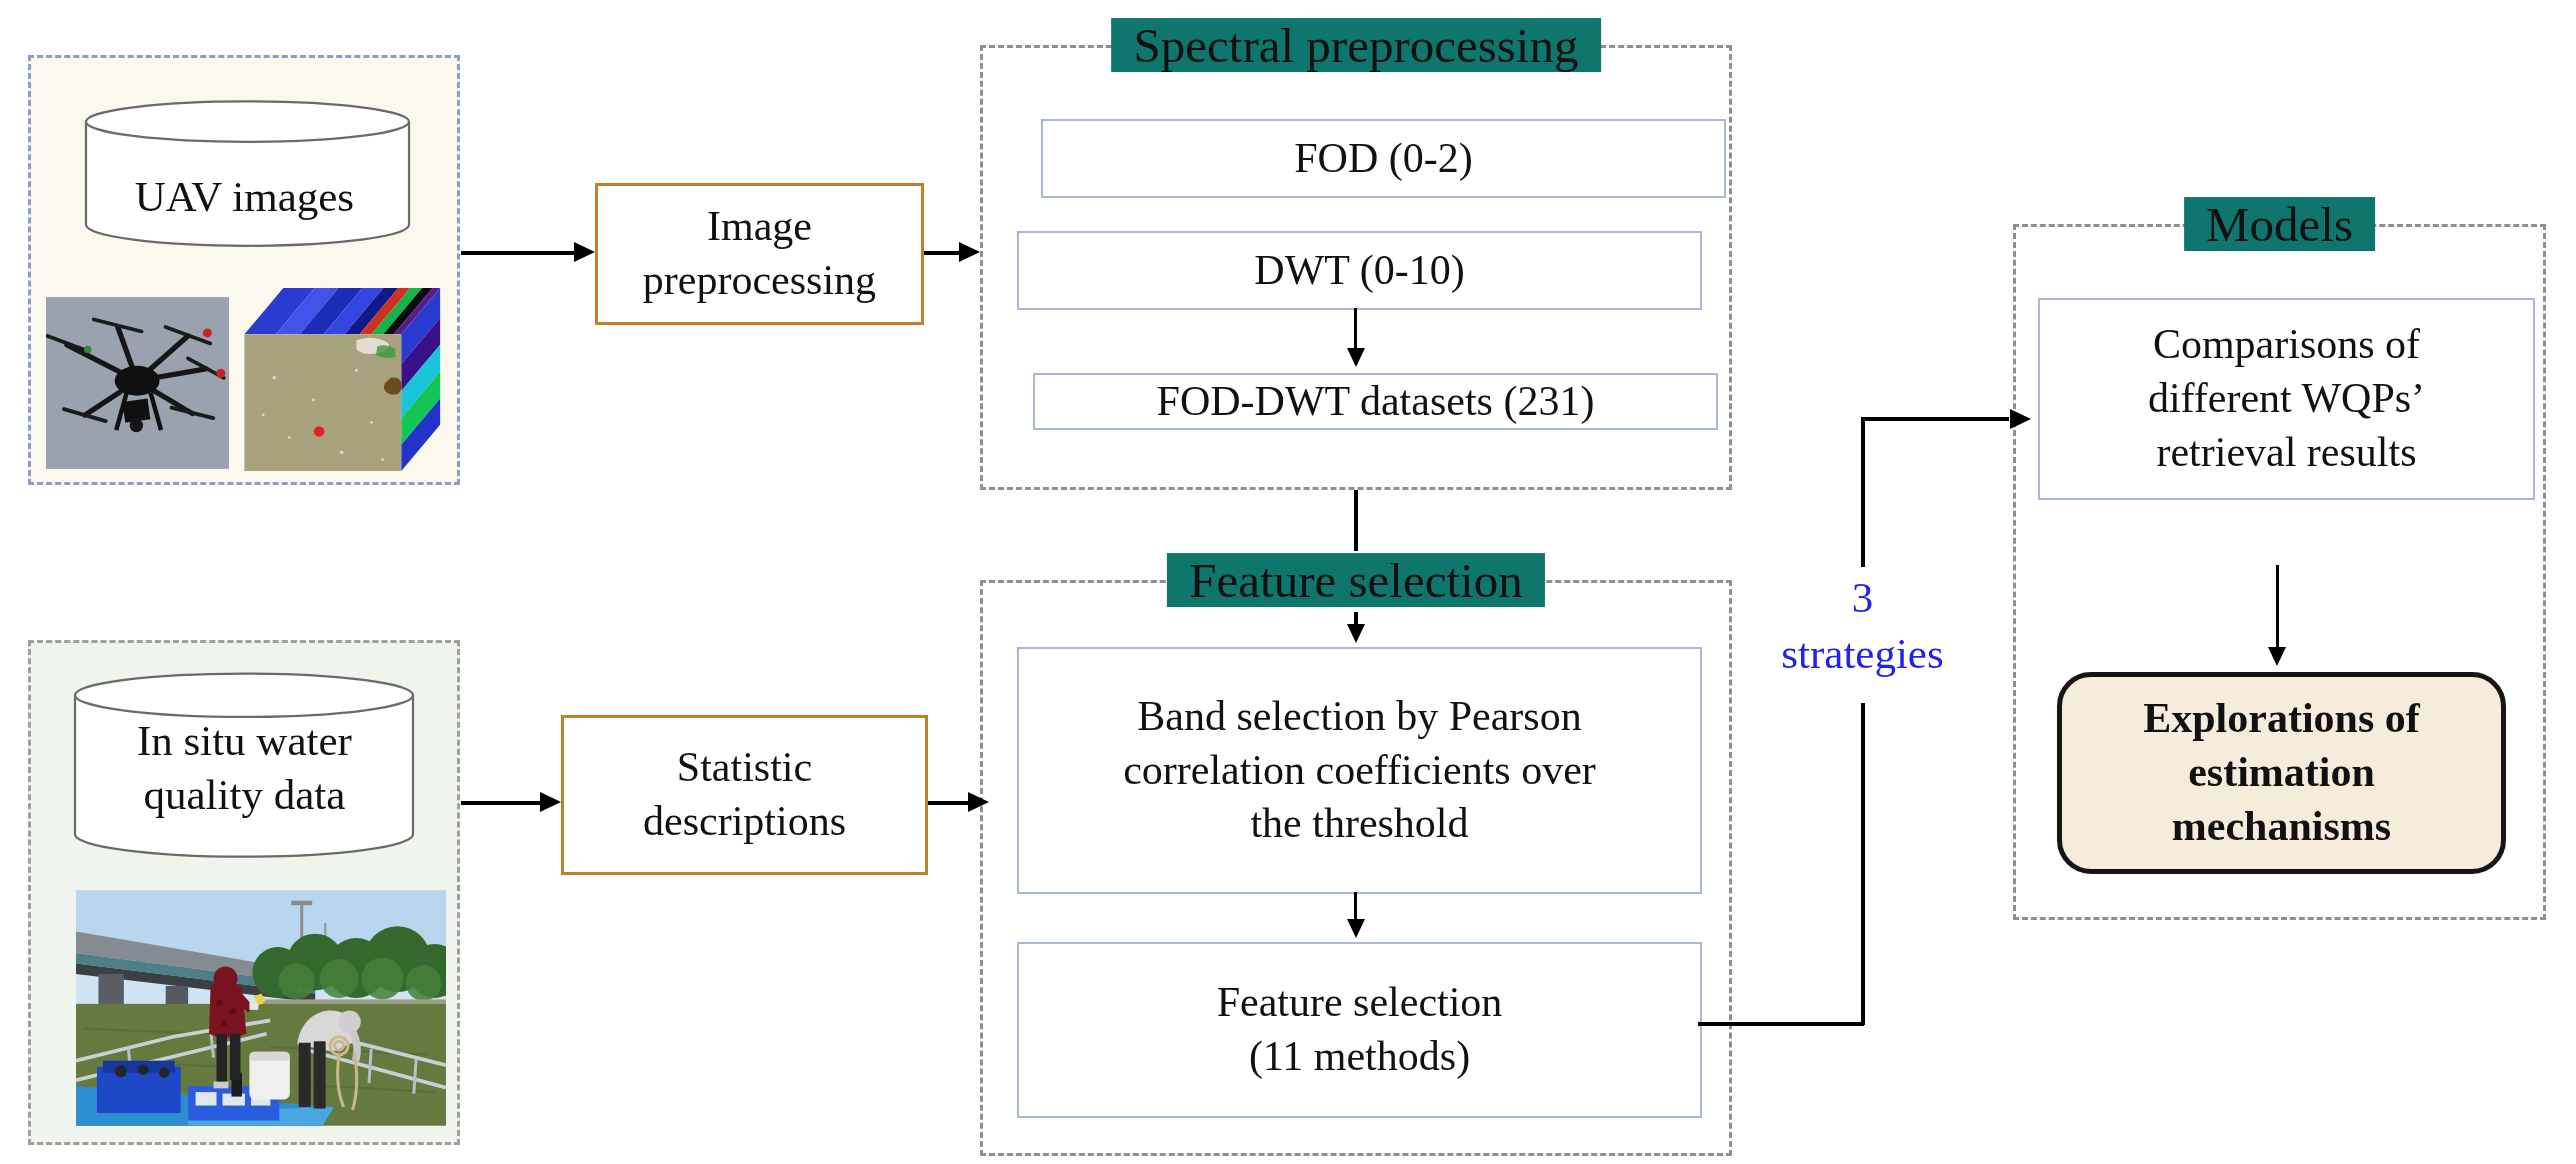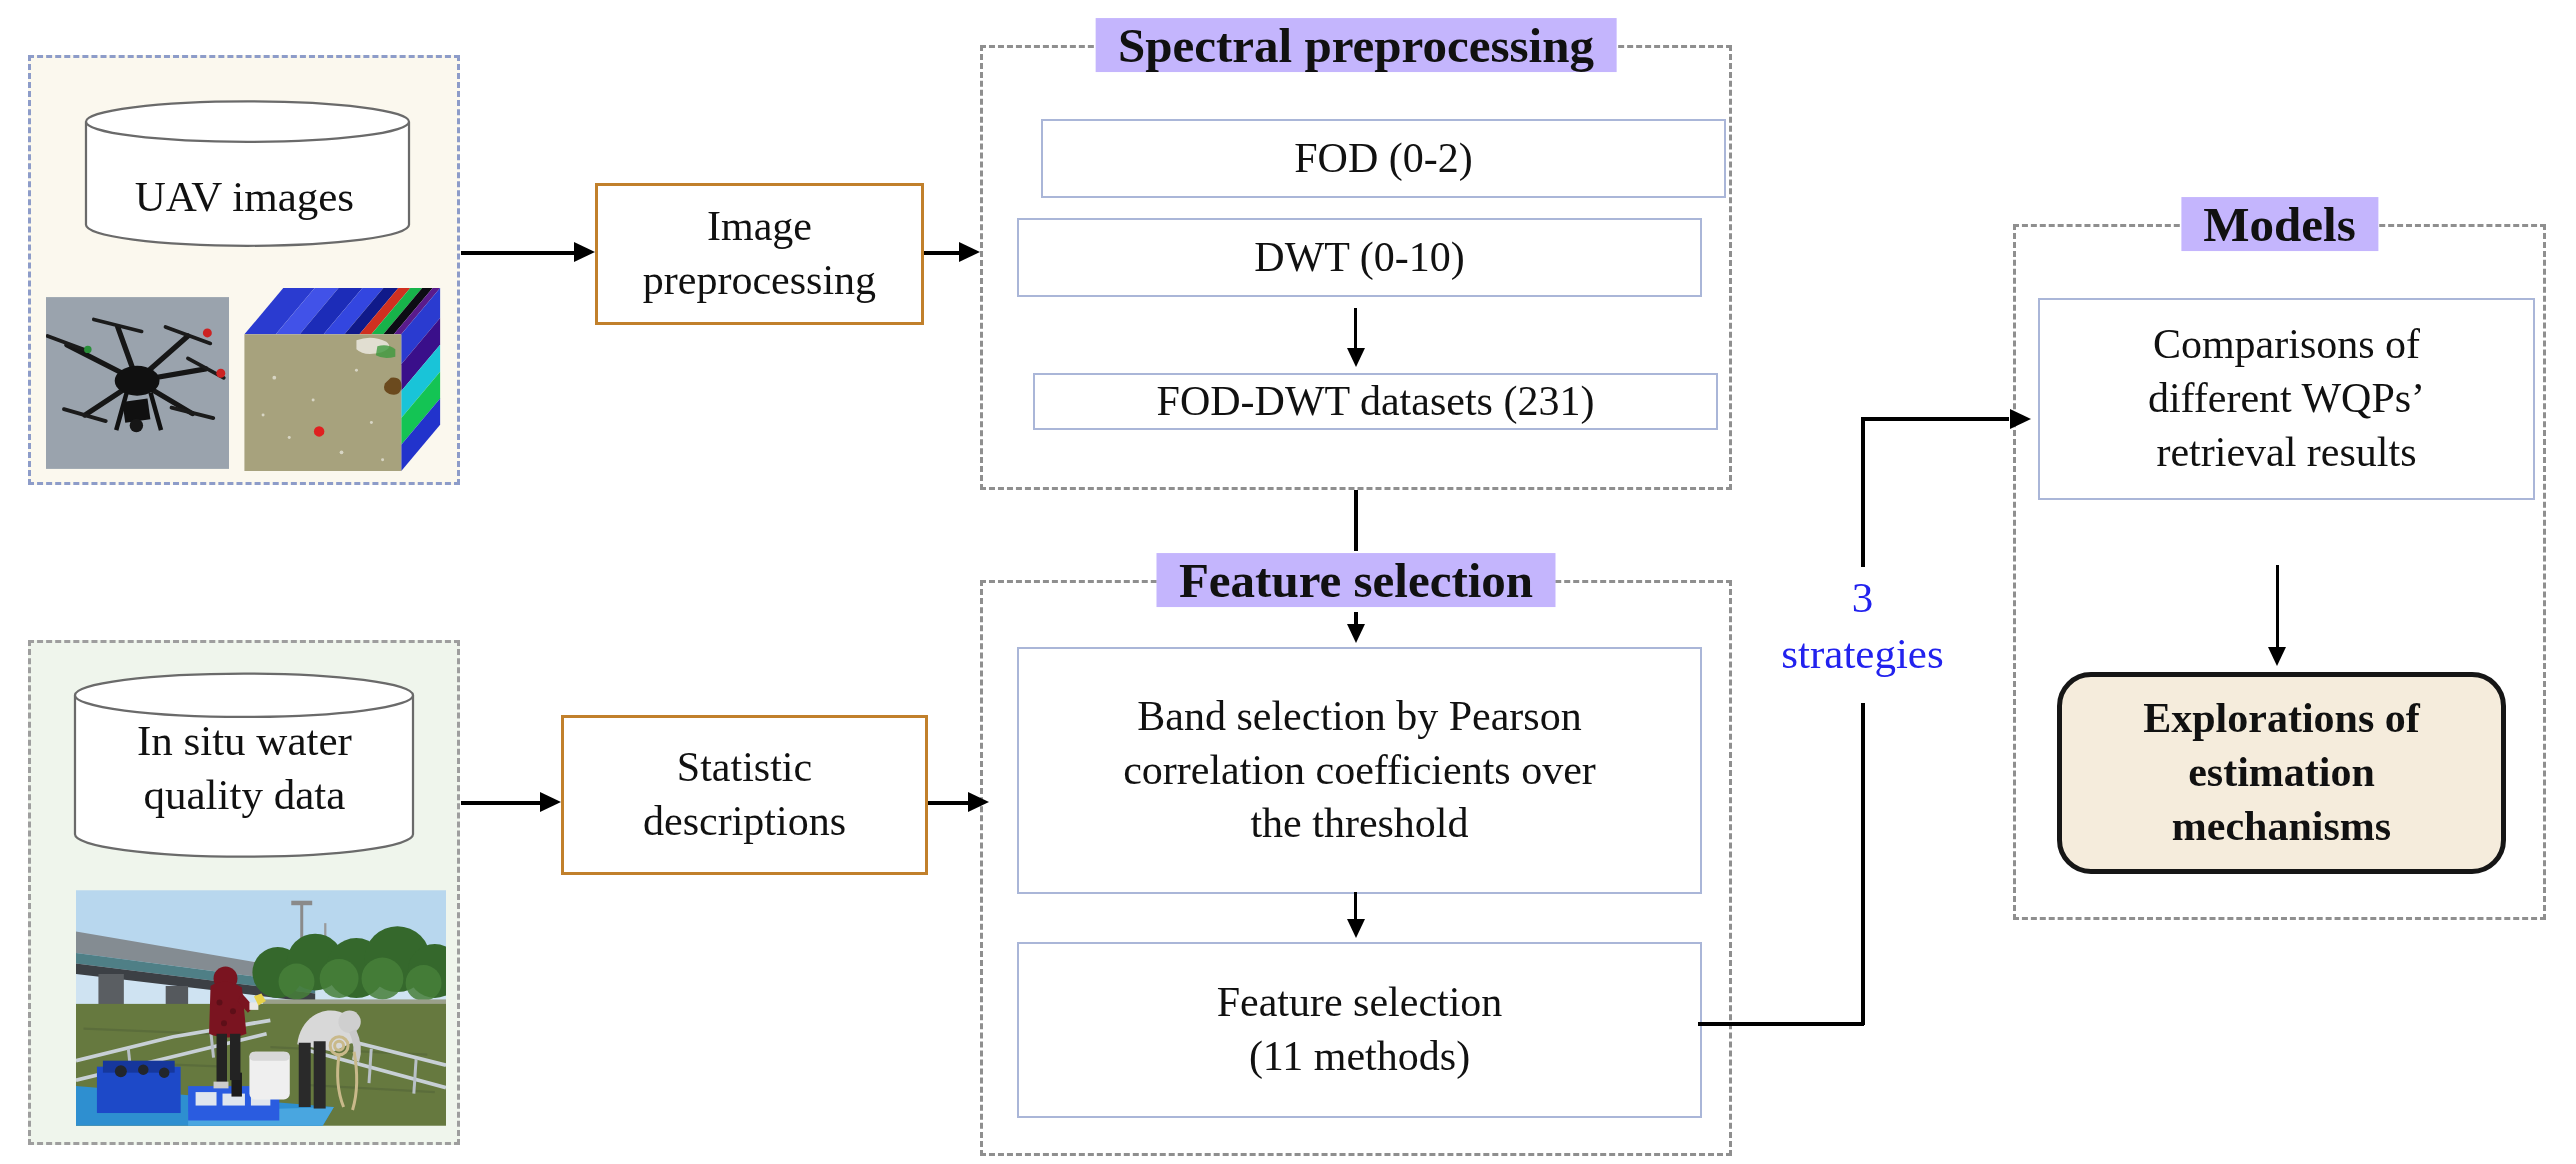--- a/index.html
+++ b/index.html
@@ -7,21 +7,21 @@
   #stage{
     position:relative; width:2576px; height:1164px; background:#ffffff;
     font-family:"Liberation Serif","DejaVu Serif",serif; color:#111;
     overflow:hidden;
   }
   .abs{position:absolute;}
   
   .group{position:absolute; border:3px dashed #8f8f8f; background:#ffffff; box-sizing:border-box;}
   .group-title{
     position:absolute; top:0; left:50%; transform:translate(-50%,-55%);
-    background:#c4b5fd; padding:1.5px 22.4px; font-weight:bold; font-size:49px;
+    background:#0f766e; padding:1.5px 22.4px; font-weight:normal; font-size:49px;
     white-space:nowrap; line-height:1.05;
   }
   
   .ibox{
     position:absolute; border:2.2px solid #aab6d8; background:#ffffff; box-sizing:border-box;
     display:flex; align-items:center; justify-content:center; text-align:center;
     font-size:42px; line-height:1.28; padding:0 15px;
   }
   
   .obox{
@@ -239,21 +239,21 @@
   </div>
 
   <div class="obox ml" style="left:595px; top:183px; width:329px; height:142px;">Image
 preprocessing</div>
   <div class="obox ml" style="left:561px; top:715px; width:367px; height:160px;">Statistic
 descriptions</div>
 
   <div class="group" style="left:980px; top:45px; width:752px; height:445px;">
     <div class="group-title">Spectral preprocessing</div>
     <div class="ibox" style="left:34px; top:71px; width:685px; height:79px;margin-left:24px;">FOD (0-2)</div>
-    <div class="ibox" style="left:34px; top:170px; width:685px; height:79px;">DWT (0-10)</div>
+    <div class="ibox" style="left:34px; top:183px; width:685px; height:79px;">DWT (0-10)</div>
     <div class="ibox" style="left:50px; top:325px; width:685px; height:57px;">FOD-DWT datasets (231)</div>
   </div>
 
   <div class="group" style="left:980px; top:580px; width:752px; height:576px;">
     <div class="group-title">Feature selection</div>
     <div class="ibox ml" style="left:34px; top:64px; width:685px; height:247px;">Band selection by Pearson
 correlation coefficients over
 the threshold</div>
     <div class="ibox ml" style="left:34px; top:359px; width:685px; height:176px;">Feature selection
 (11 methods)</div>

